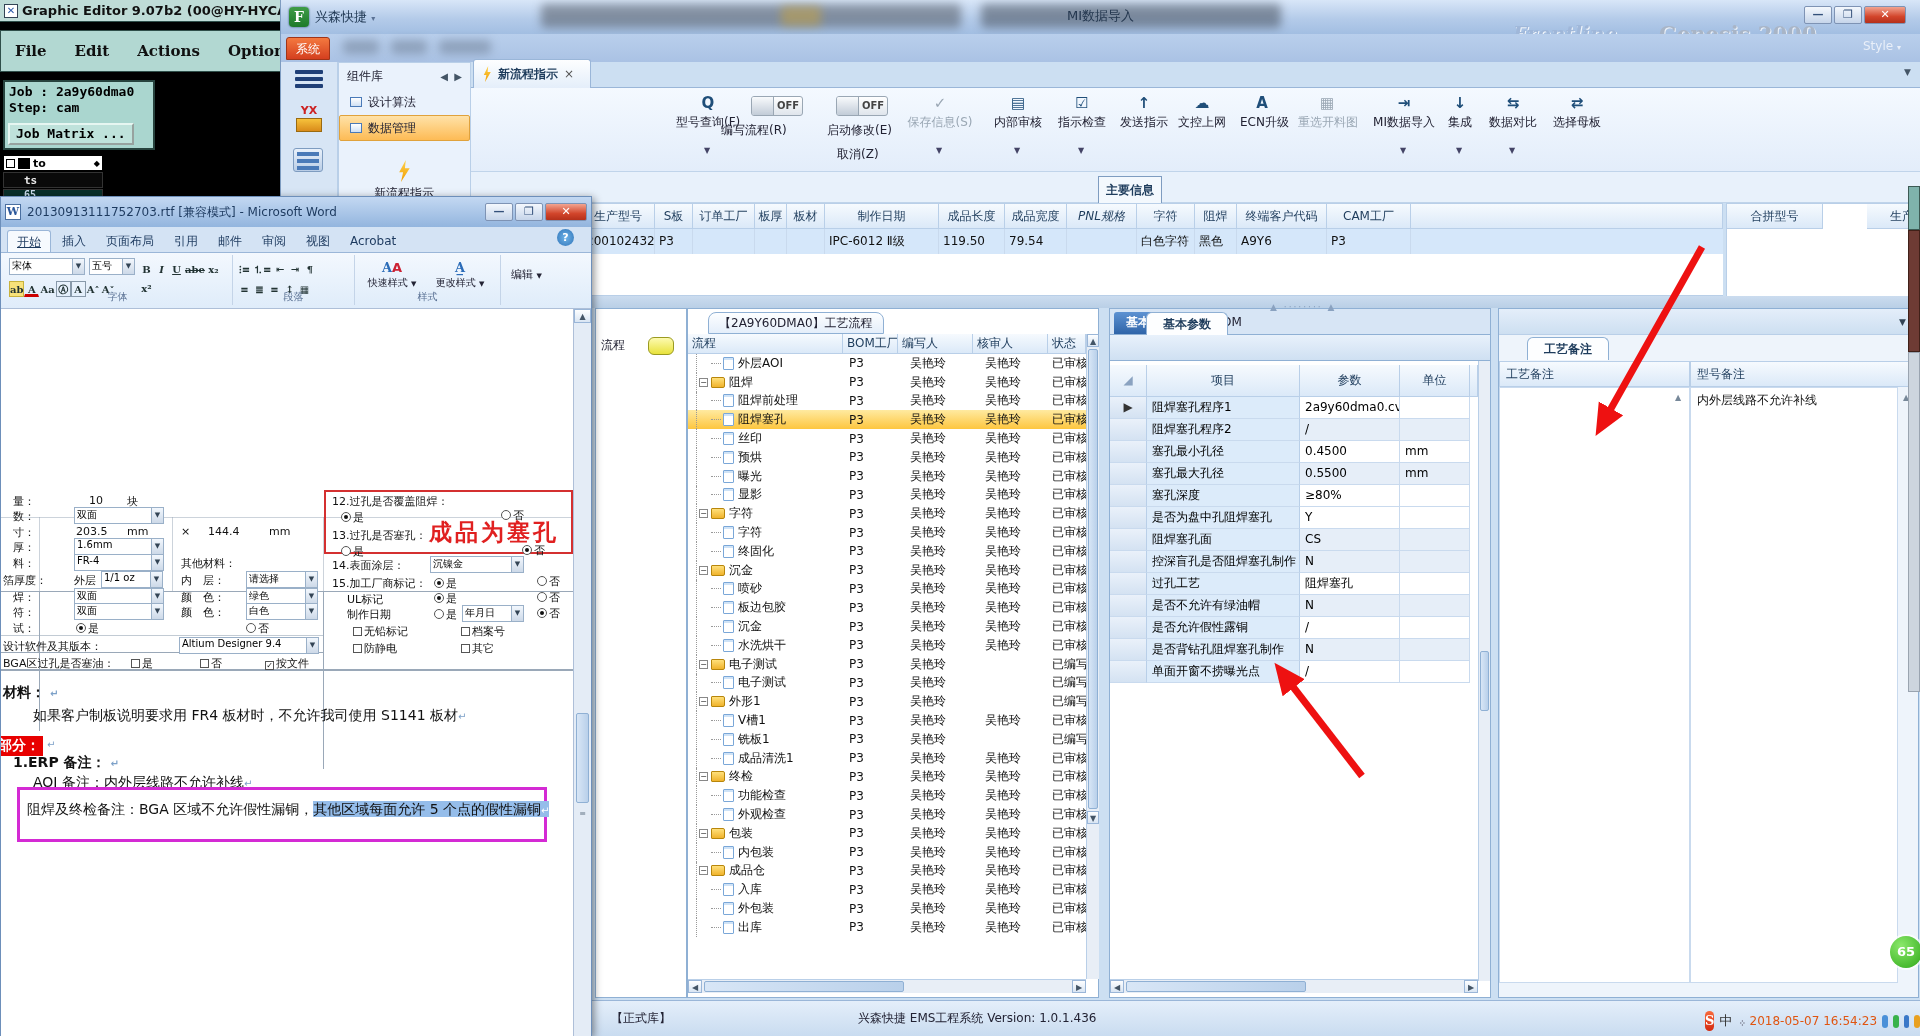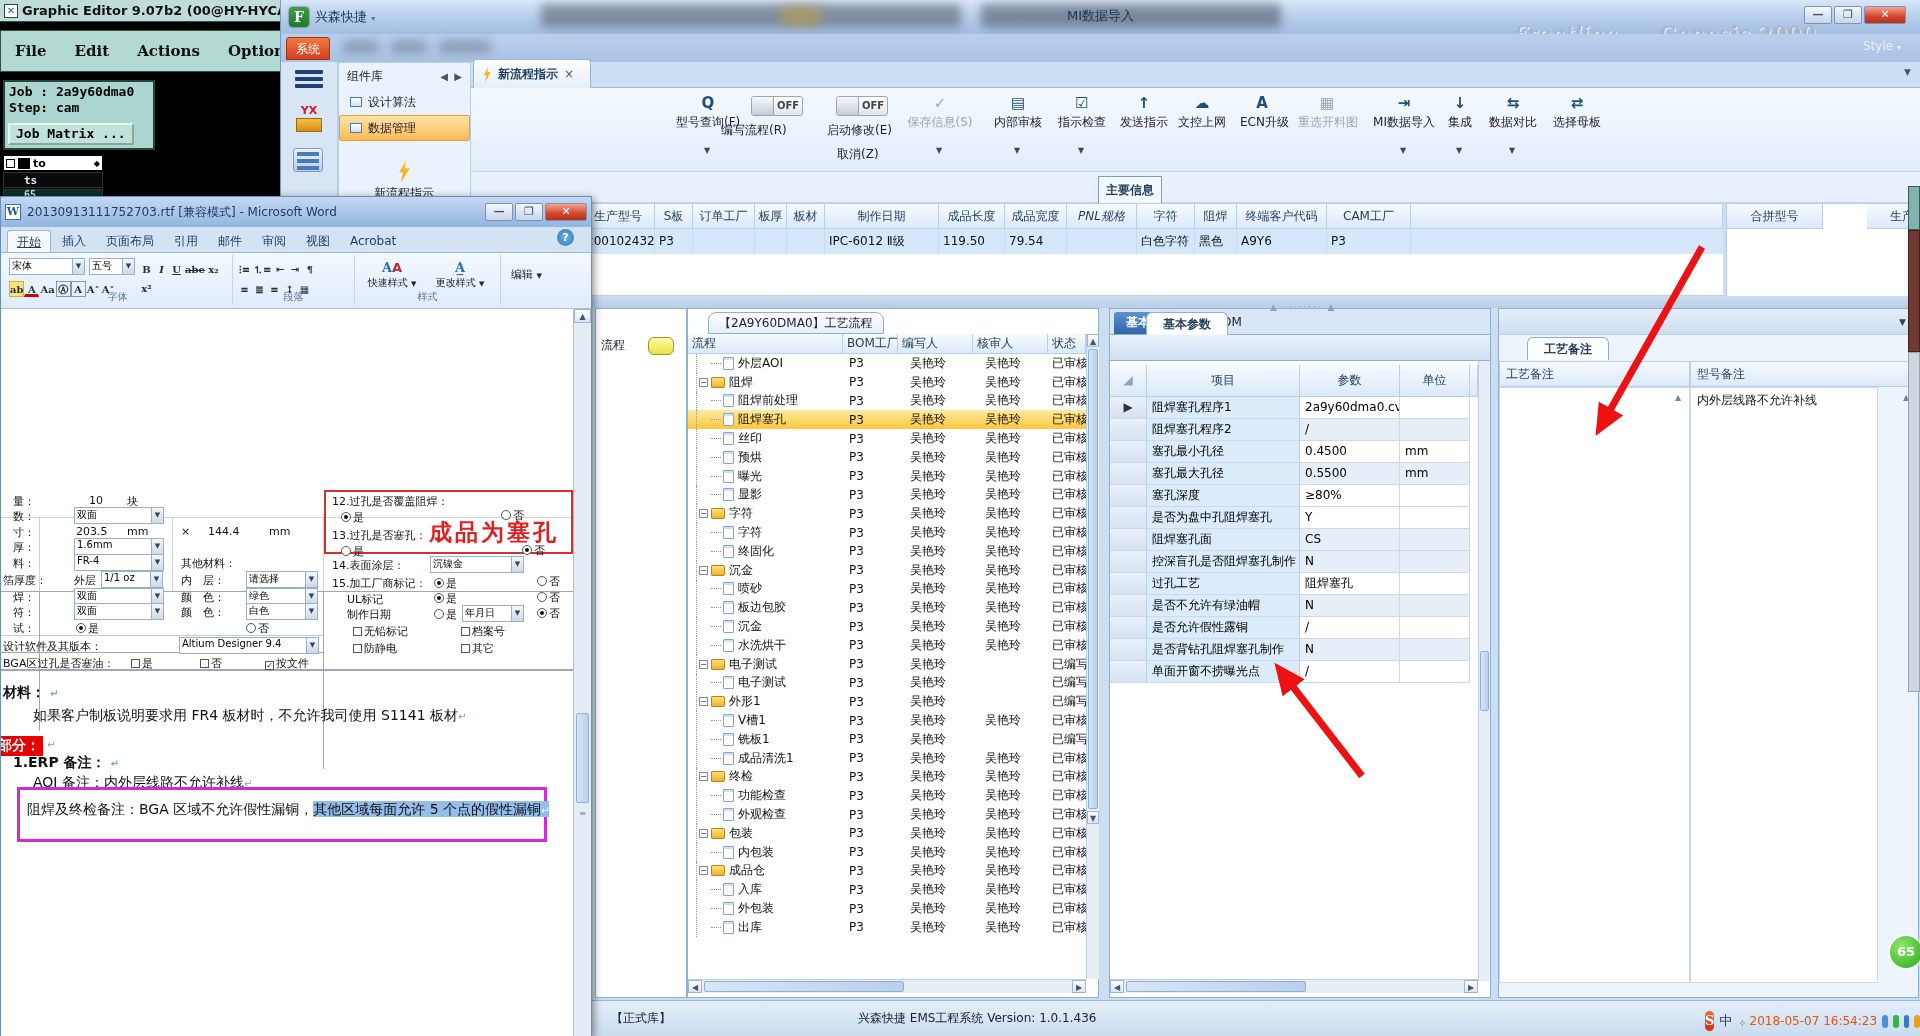--- a/index.html
+++ b/index.html
@@ -875,21 +875,21 @@
     </div>
 
     <div class="abs" id="notespanel">
       <div class="abs collapsebar">
         <span class="abs" style="right:12px;top:8px;font-size:9px;color:#345;">▼</span>
       </div>
       <div class="notetab">工艺备注</div>
       <div class="notehead" style="left:0;width:191px;">工艺备注</div>
       <div class="notehead" style="left:191px;width:230px;">型号备注</div>
       <div class="notebody" style="left:0;width:191px;"></div>
-      <div class="notebody" style="left:191px;width:188px;">
+      <div class="notebody" style="left:191px;width:208px;">
         <span>内外层线路不允许补线</span>
       </div>
       <div class="upar" style="left:176px;top:84px;">▲</div>
       <div class="upar" style="left:404px;top:84px;">▲</div>
     </div>
 
     <div class="abs statusbar">
       <span class="abs" style="left:330px;top:9px;">【正式库】</span>
       <span class="abs" style="left:577px;top:9px;">兴森快捷  EMS工程系统  Version: 1.0.1.436</span>
     </div>

